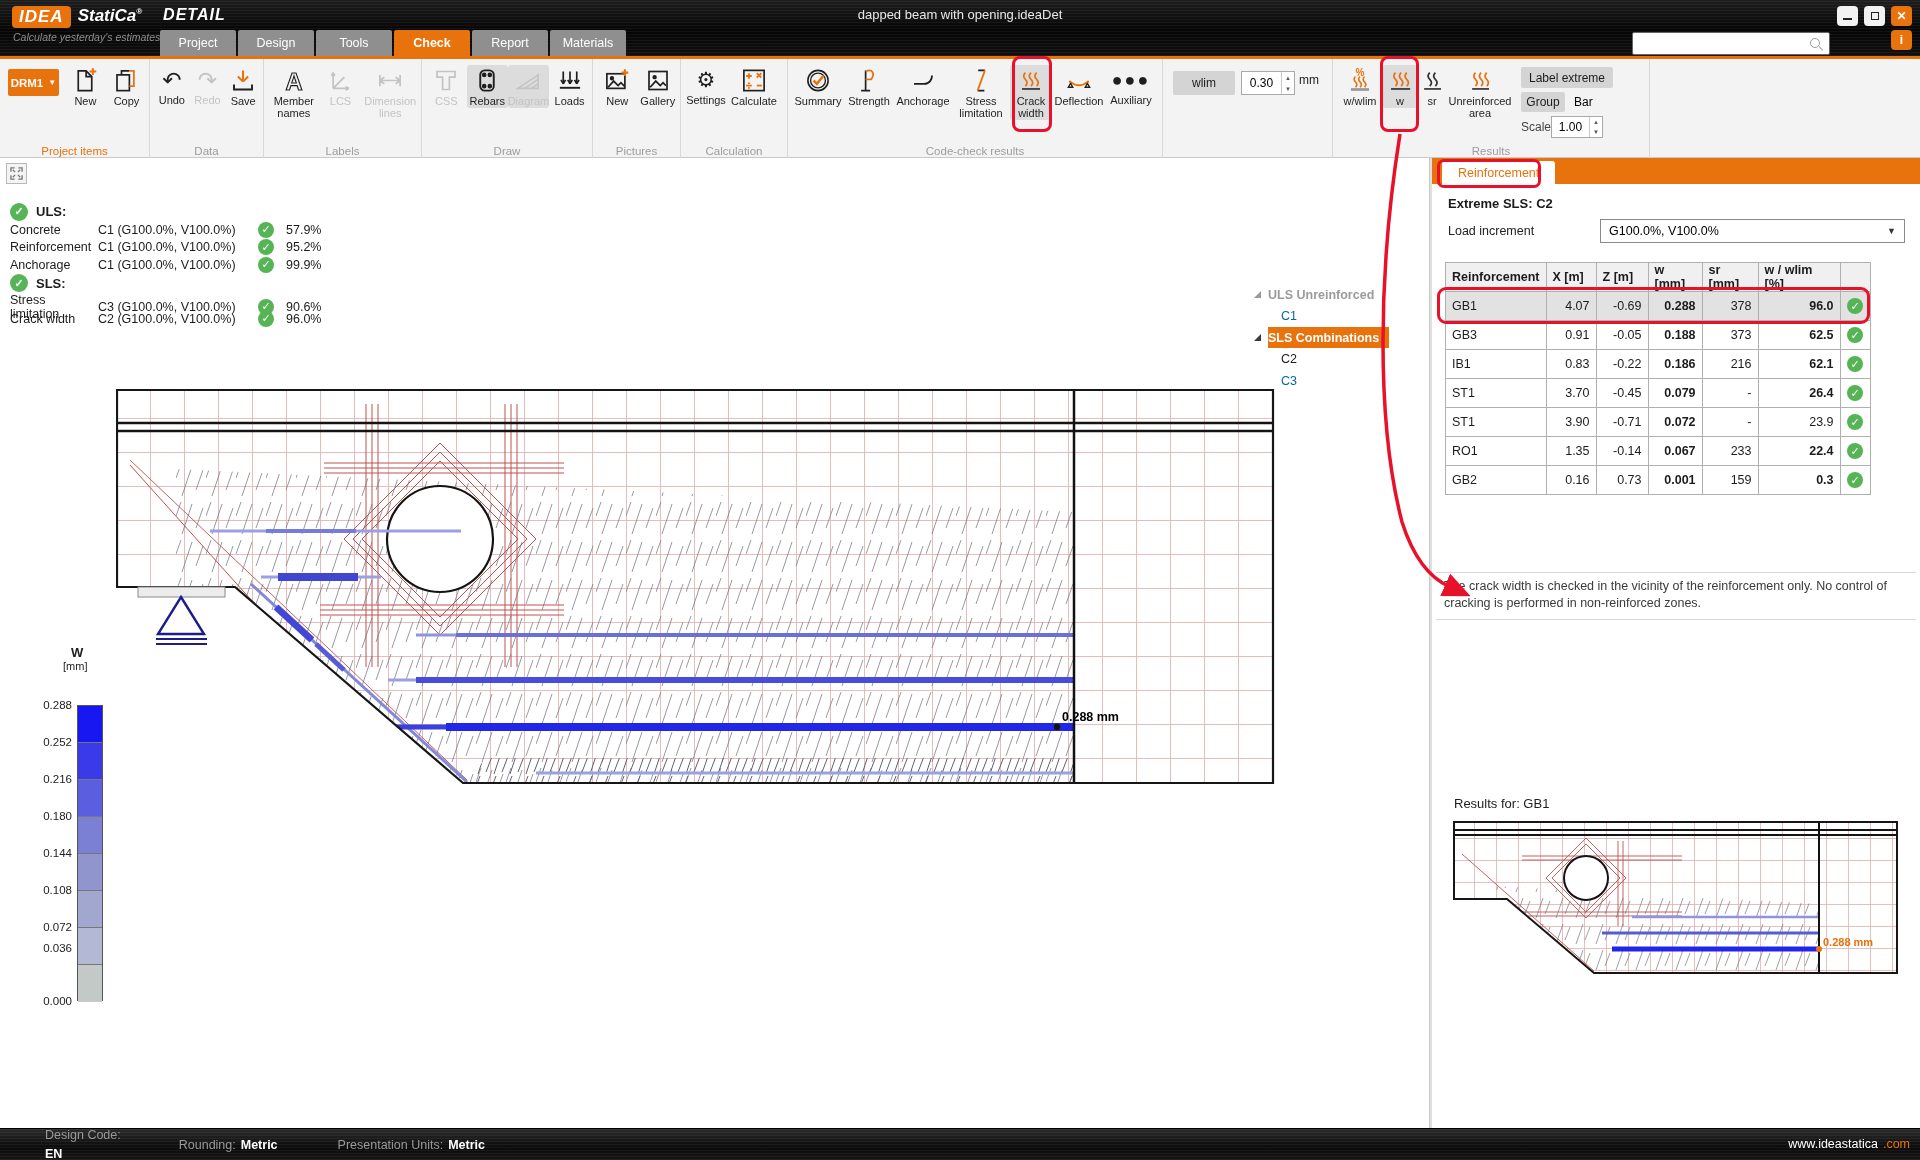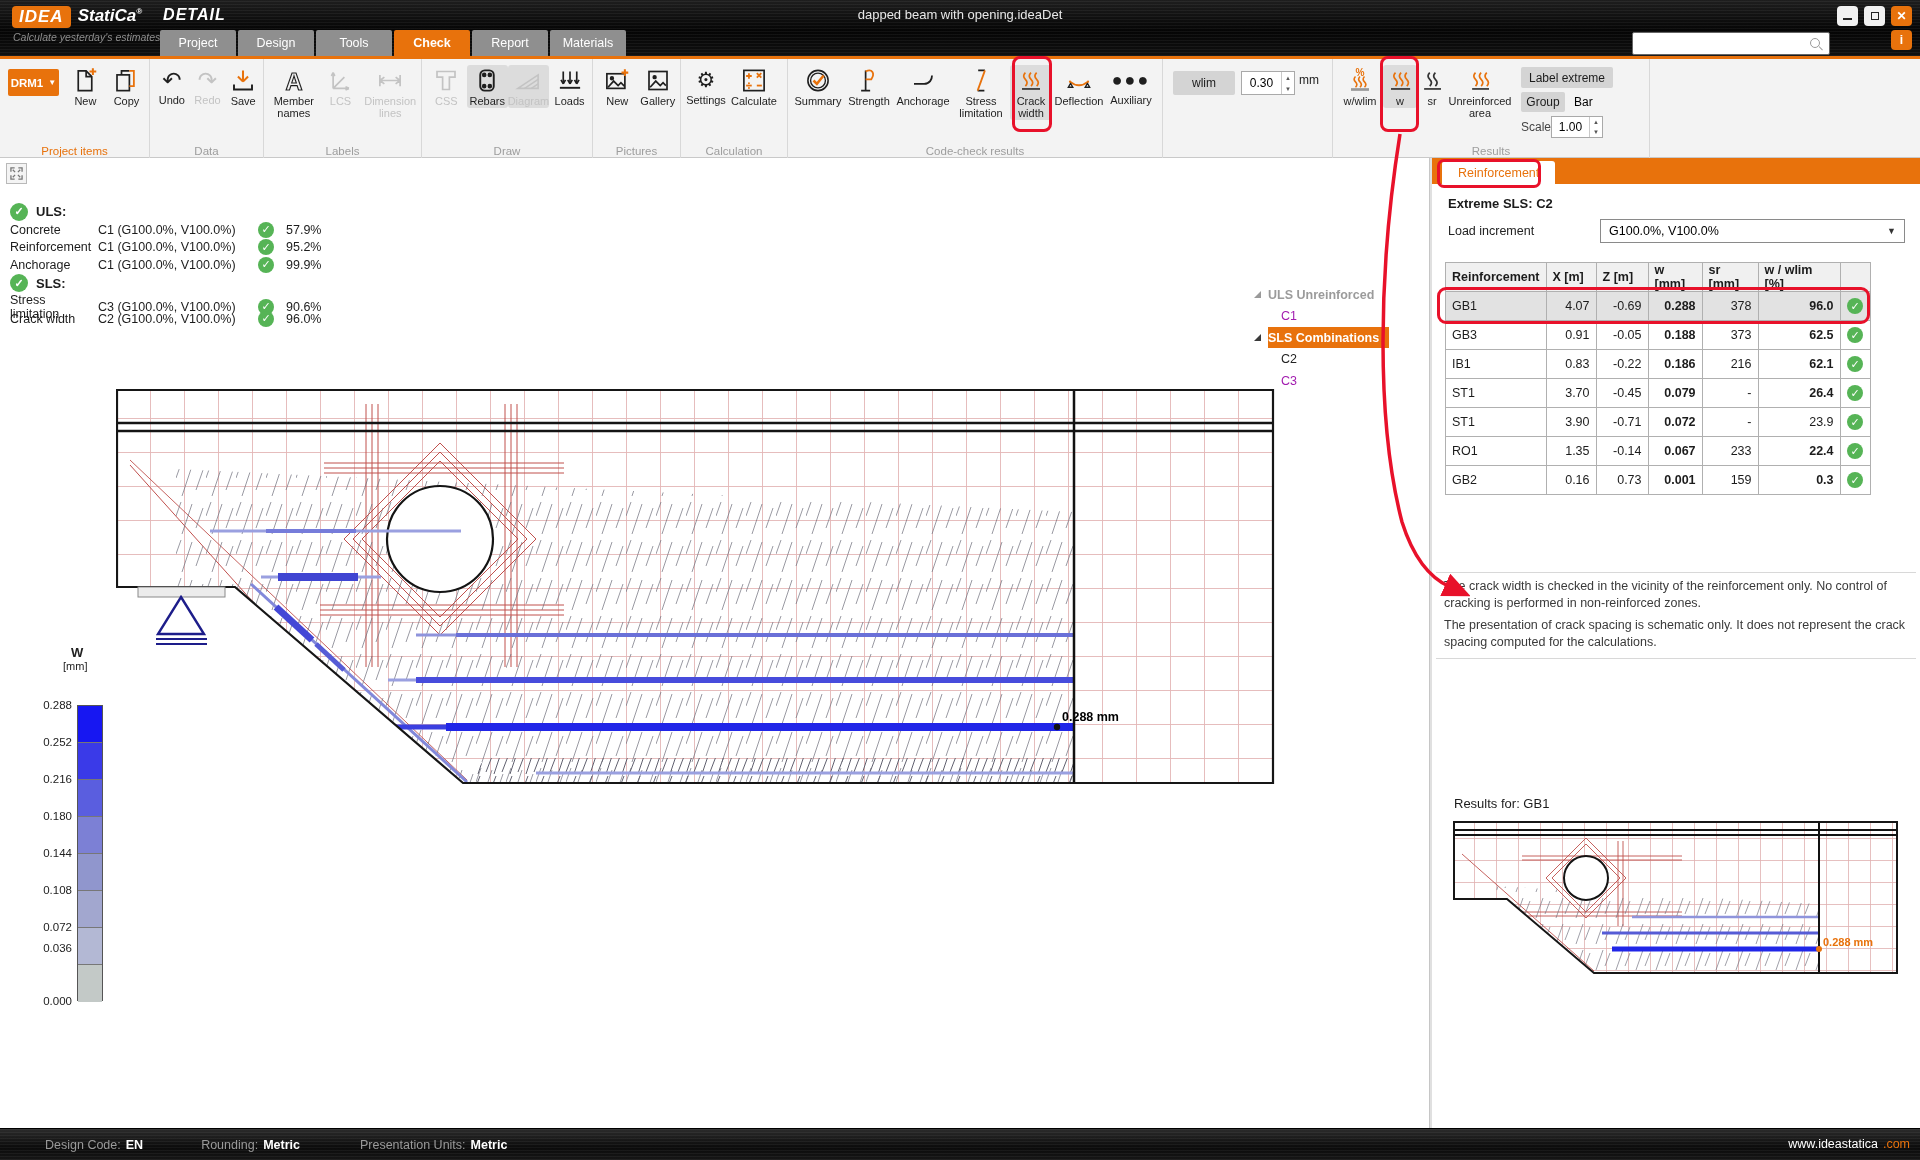--- a/index.html
+++ b/index.html
@@ -89,21 +89,21 @@
   #legend .bar { position:absolute; left:47px; top:60px; width:26px; height:296px; border:1px solid #555; }
   #legend .seg { width:100%; height:37px; border-bottom:1px solid #777; }
   #legend .seg:last-child { border-bottom:none; }
   .lval { position:absolute; left:0; width:42px; text-align:right; }
   
   #tree { position:absolute; left:1254px; top:126px; width:166px; font-size:12.5px; }
   .tr-row { display:flex; align-items:center; height:21px; gap:7px; }
   .tri { width:0; height:0; border-bottom:7px solid #9a9a9a; border-left:7px solid transparent; }
   .tri.dark { border-bottom-color:#3a3a3a; }
   .tr-root { color:#9b9b9b; font-weight:bold; }
-  .tr-item { padding-left:27px; color:#a21caf; height:22px; display:flex; align-items:center; }
+  .tr-item { padding-left:27px; color:#0369a1; height:22px; display:flex; align-items:center; }
   .tr-sel { background:#e8720c; color:#fff; font-weight:bold; padding:0 10px 0 0; height:21px; display:flex; align-items:center; }
   .tr-item.cur { color:#222; }
 
   
   #panel { position:absolute; left:1432px; top:158px; width:488px; height:970px; background:#fff; }
   #panel-bar { position:absolute; left:0; top:0; width:488px; height:26px; background:#e8720c; }
   #panel-tab { position:absolute; left:10px; top:3px; height:23px; background:#fff; border-radius:3px 3px 0 0;
     color:#e8720c; font-size:12.5px; display:flex; align-items:center; padding:0 16px; }
   #extreme { position:absolute; left:16px; top:38px; font-size:13px; font-weight:bold; color:#1b1b1b; }
   #loadinc-label { position:absolute; left:16px; top:66px; font-size:12.5px; color:#222; }
@@ -125,21 +125,21 @@
 
   
   #statusbar { position:absolute; left:0; top:1128px; width:1920px; height:32px;
     background:linear-gradient(180deg,#2b2b2b,#0b0b0b 60%,#161616); border-top:1px solid #000;
     font-size:12.5px; display:flex; align-items:center; }
   #statusbar:before { content:""; position:absolute; inset:0;
     background:repeating-linear-gradient(0deg, rgba(255,255,255,.05) 0 1px, transparent 1px 3px); }
   .sb-item { display:flex; gap:5px; position:relative; }
   .sb-lab { color:#9a9a9a; }
   .sb-val { color:#fff; font-weight:bold; }
-  #sb1 { margin-left:45px; } #sb2 { margin-left:58px; } #sb3 { margin-left:60px; }
+  #sb1 { margin-left:45px;flex-direction:column; } #sb2 { margin-left:58px; } #sb3 { margin-left:60px; }
   #sb-url { position:absolute; right:10px; top:8px; }
   #sb-url .w { color:#fff; } #sb-url .c { color:#e8720c; }
 
   
   .ann { position:absolute; border:3px solid #e8112a; border-radius:8px; z-index:60; pointer-events:none; }
   #ann-arrow { position:absolute; left:1350px; top:132px; z-index:60; pointer-events:none; }
 </style>
 </head>
 <body>
 
@@ -669,21 +669,20 @@
             <td class="num bold">0.001</td>
         <td class="num">159</td>
             <td class="num bold">0.3</td>
         <td class="ckc"><span class="chk"></span></td>
       </tr>
     </tbody>
       </table>
 
     <div id="notes">
       <p>The crack width is checked in the vicinity of the reinforcement only. No control of cracking is performed in non-reinforced zones.</p>
-      <p>The presentation of crack spacing is schematic only. It does not represent the crack spacing computed for the calculations.</p>
     </div>
 
     <div id="results-for">Results for: GB1</div>
 
     <svg id="minibeam" width="452" height="164" viewBox="0 0 452 164">
       <defs>
         <clipPath id="mclip">
             <path d="M2,6 H445 V157 H142 L55,83 H2 Z"></path>
           </clipPath>
         <pattern id="mrg" width="22" height="22" patternUnits="userSpaceOnUse">

